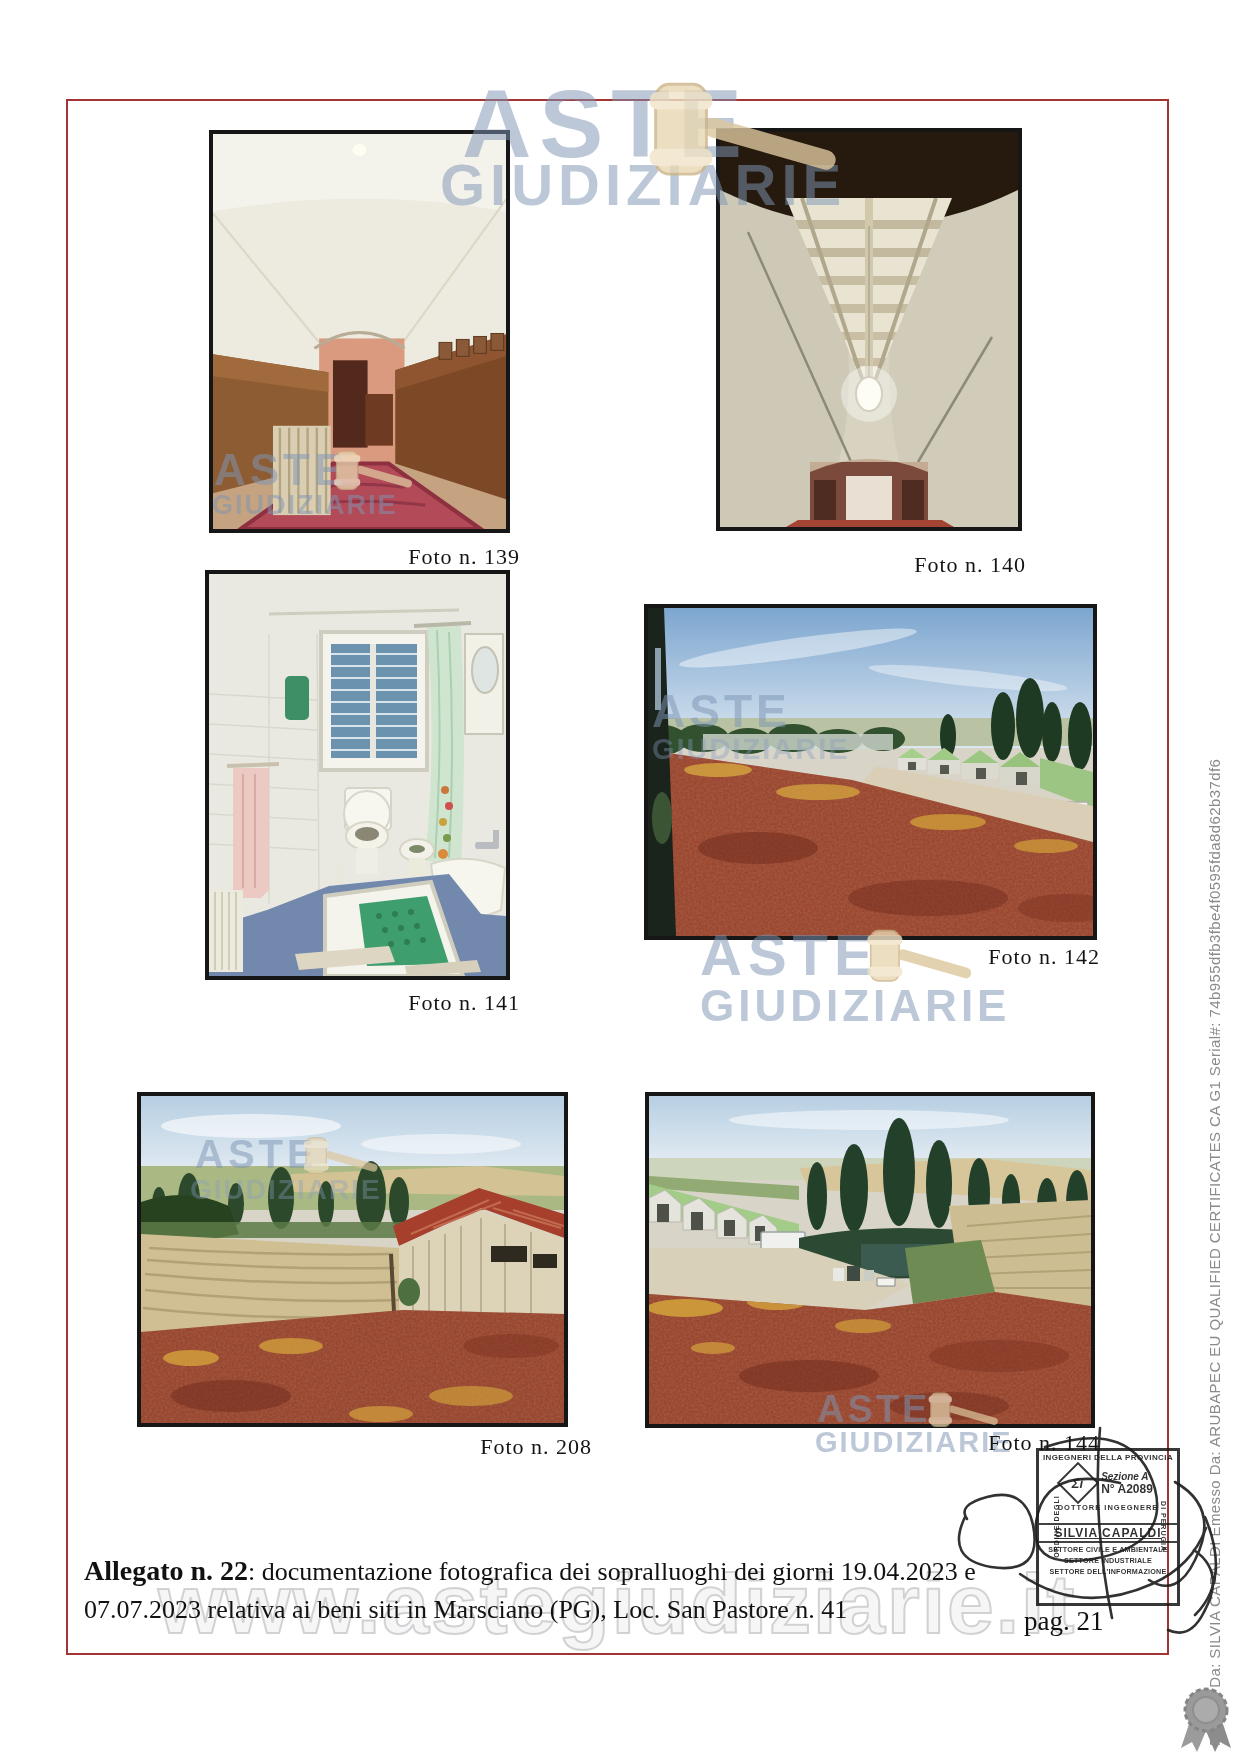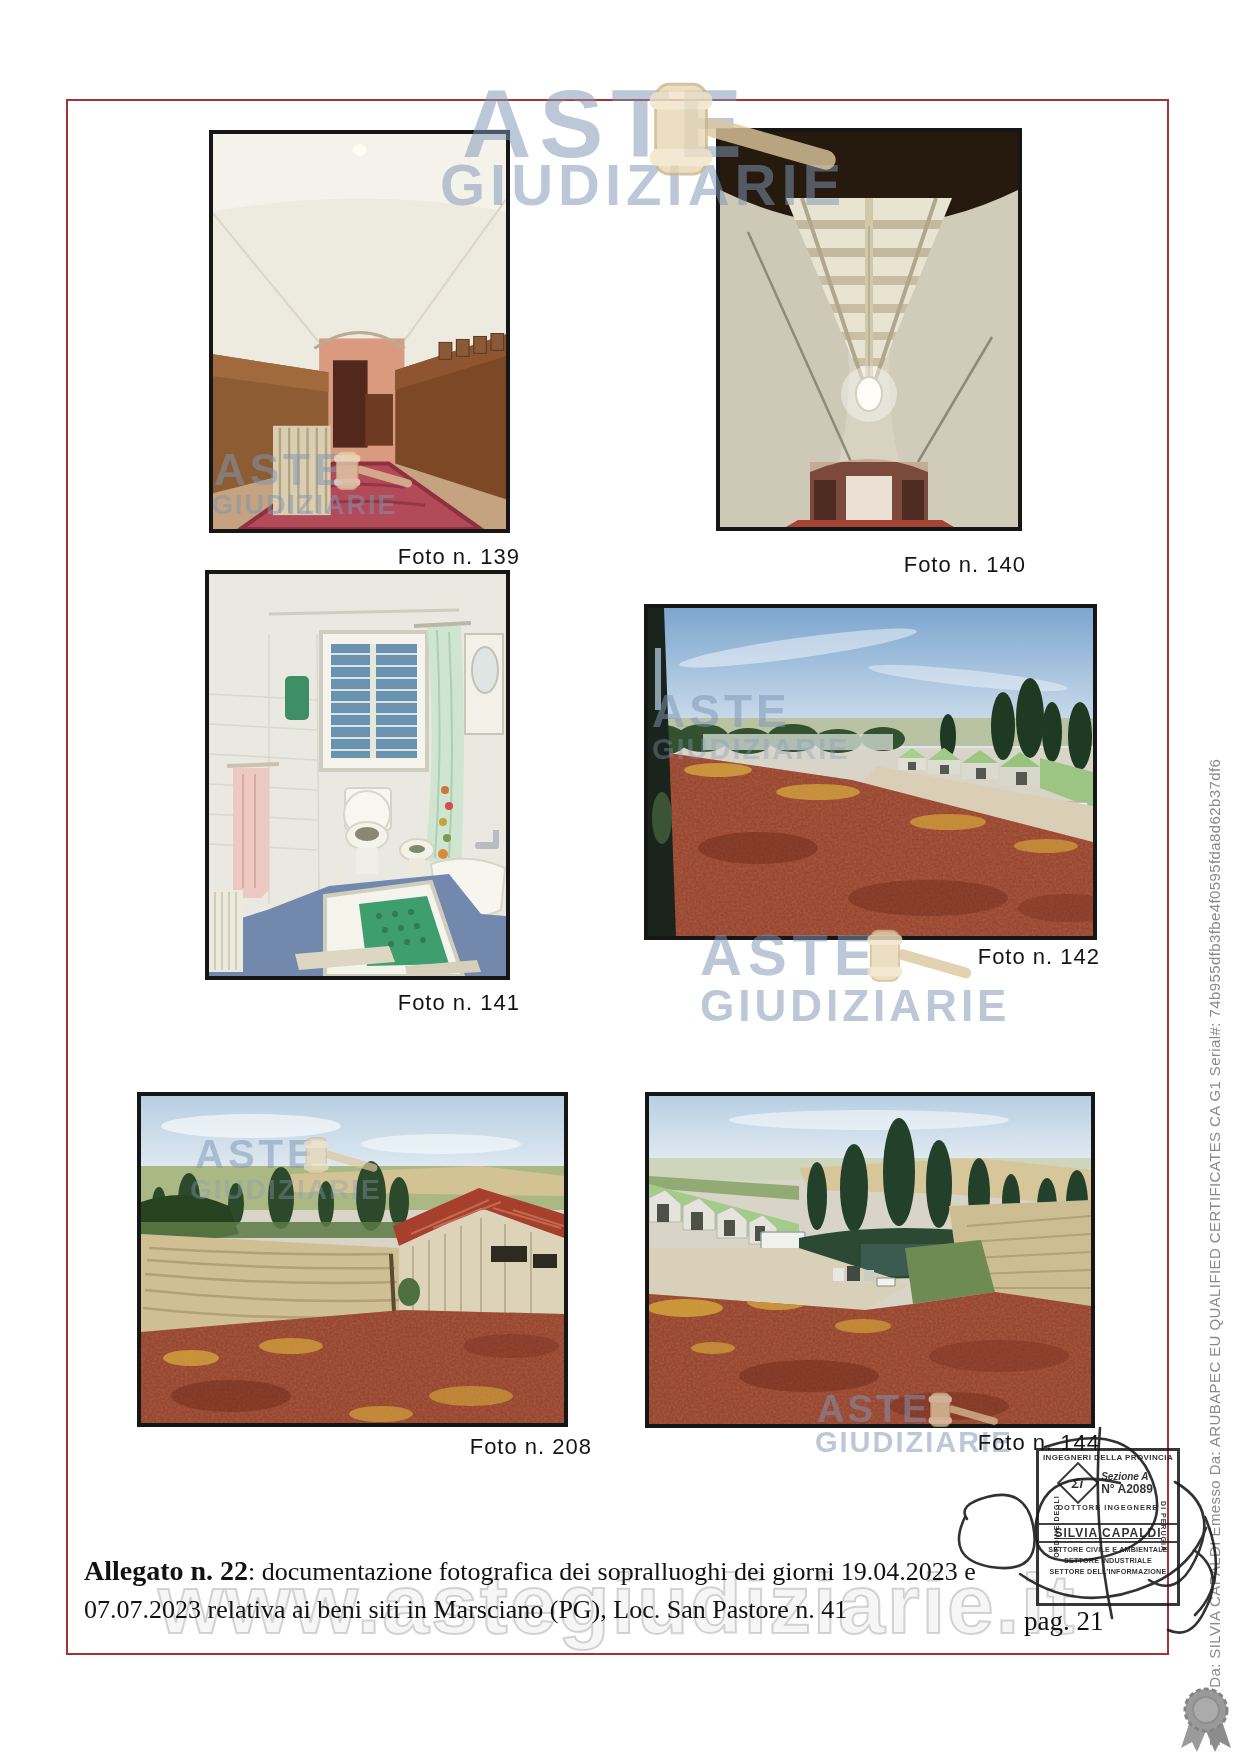--- a/index.html
+++ b/index.html
@@ -4,21 +4,21 @@
 <style>
   html,body{margin:0;padding:0;background:#ffffff;}
   .page{position:relative;width:1240px;height:1755px;background:#ffffff;overflow:hidden;
         font-family:"Liberation Serif", serif;}
   .border-rect{position:absolute;left:66px;top:99px;width:1099px;height:1552px;
                border:2px solid #a33434;z-index:0;}
   .photo{position:absolute;border:4px solid #161616;box-sizing:border-box;overflow:hidden;
          background:#d8d5c8;z-index:1;}
   .photo svg{display:block;width:100%;height:100%;}
   .caption{position:absolute;font-size:22px;color:#141414;text-align:right;z-index:4;
-           font-family:Liberation Sans, sans-serif;letter-spacing:1px;white-space:nowrap;}
+           font-family:Liberation Serif, serif;letter-spacing:1px;white-space:nowrap;}
   .wm{position:absolute;font-family:"Liberation Sans", sans-serif;font-weight:700;
       color:rgba(126,149,181,0.52);line-height:1;white-space:nowrap;z-index:3;}
   .wm.light{color:rgba(133,156,188,0.38);}
   .wm-url{position:absolute;font-family:"Liberation Sans", sans-serif;font-weight:700;
           font-size:84px;letter-spacing:2px;z-index:2;white-space:nowrap;
           color:rgba(225,225,230,0.30);-webkit-text-stroke:2px rgba(176,176,182,0.55);}
   .allegato{position:absolute;left:84px;top:1552px;width:950px;font-size:26px;color:#111;
             line-height:38px;z-index:4;}
   .allegato .lead{font-weight:700;font-size:28px;}
   .pagenum{position:absolute;left:1024px;top:1606px;font-size:27px;color:#111;z-index:4;}

